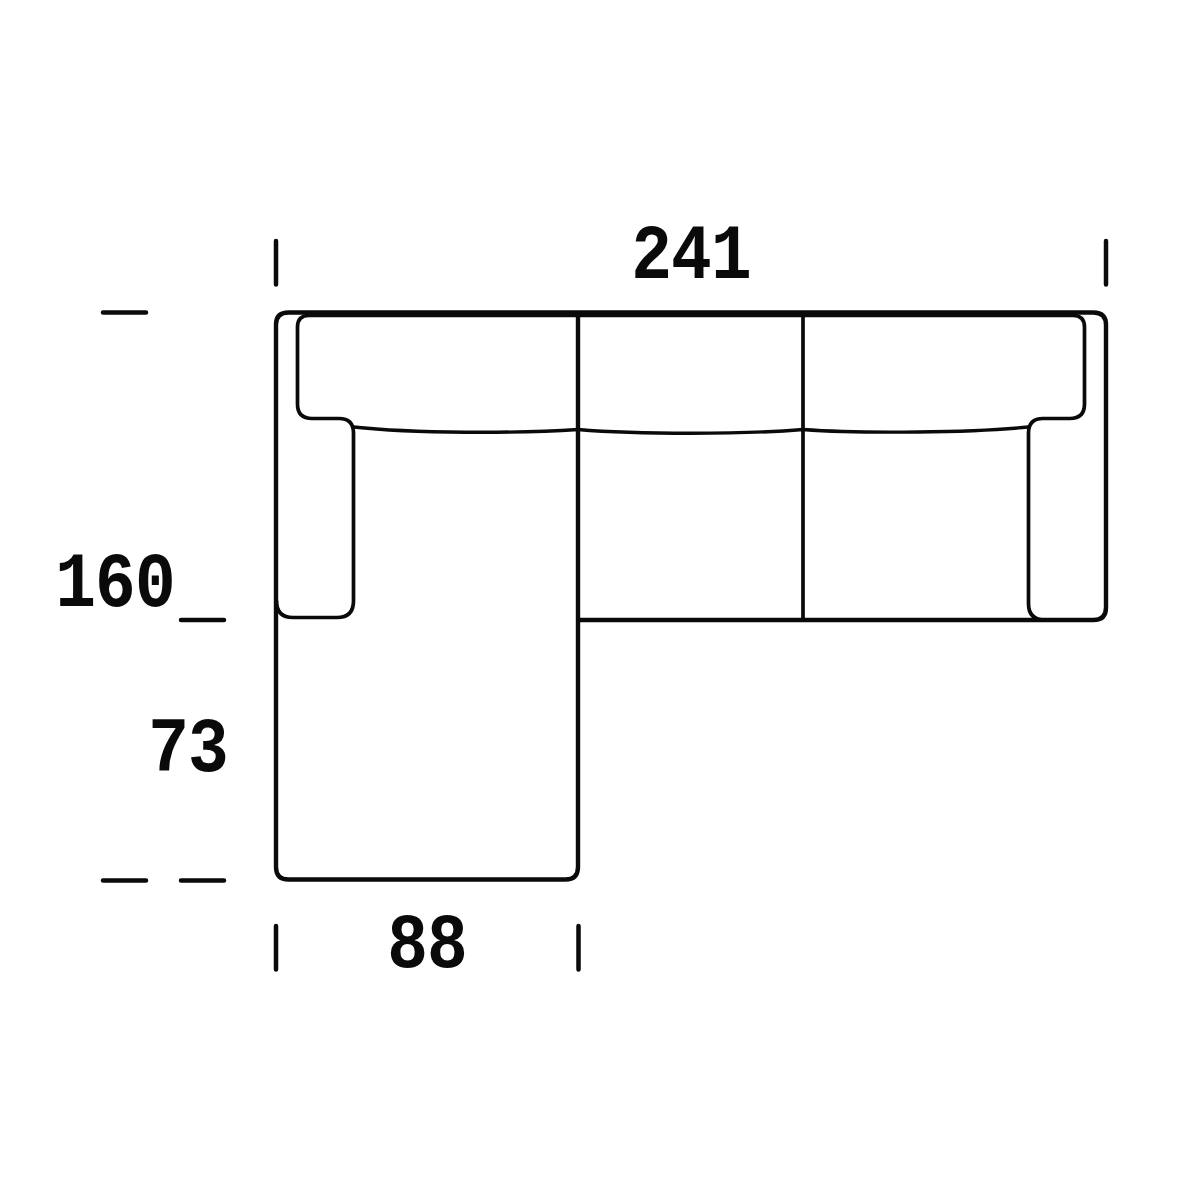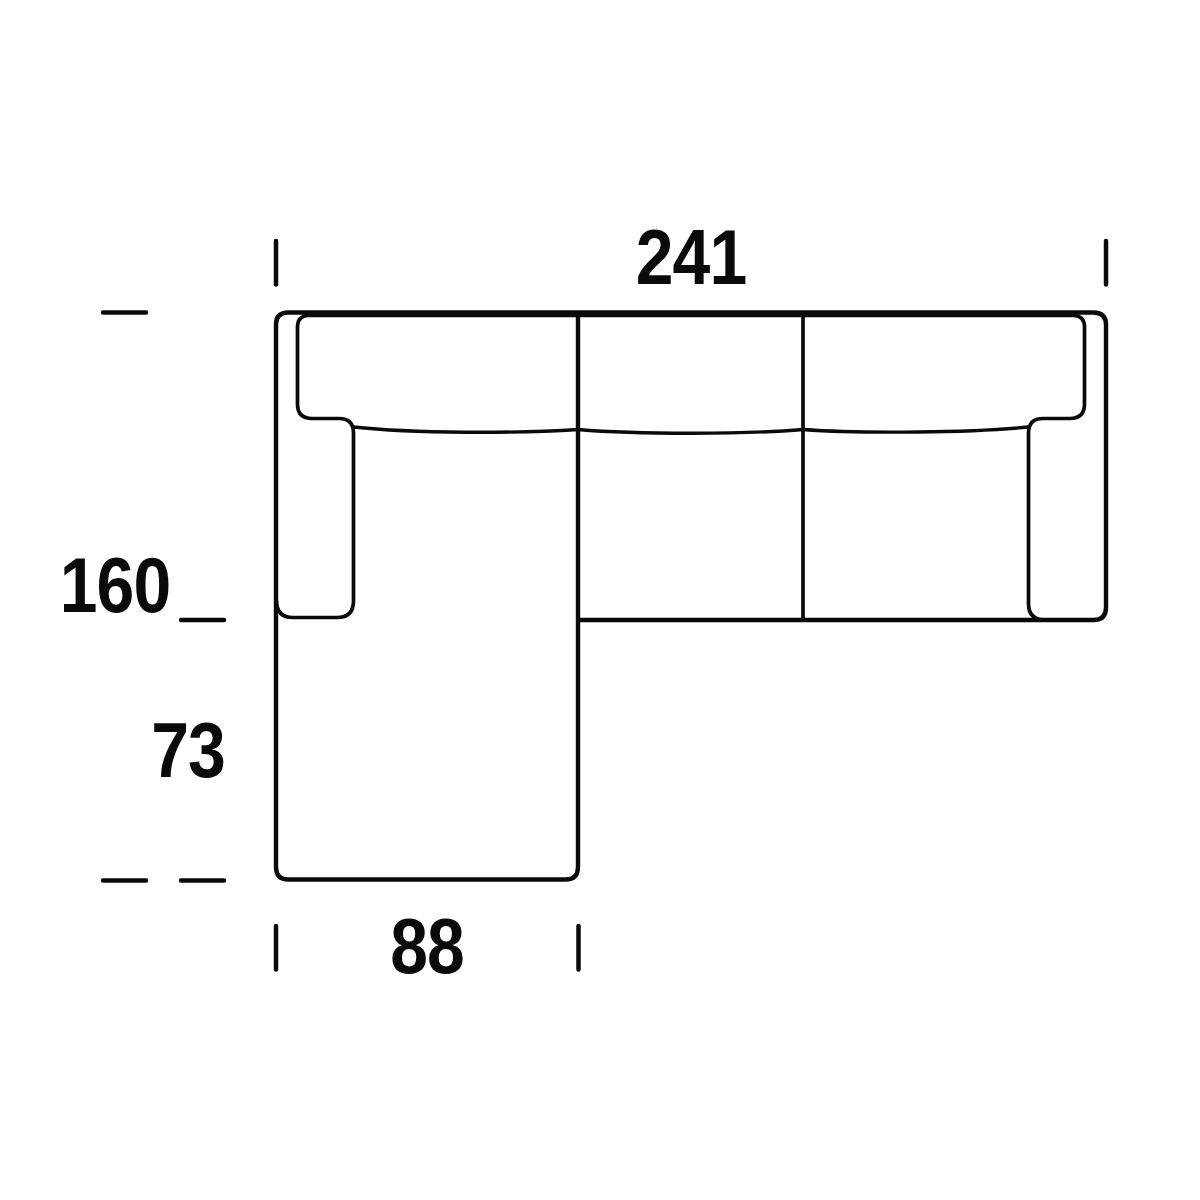--- a/index.html
+++ b/index.html
@@ -6,21 +6,21 @@
     margin: 0;
     padding: 0;
     background: #ffffff;
   }
   .canvas {
     position: relative;
     width: 1200px;
     height: 1200px;
     background: #ffffff;
     overflow: hidden;
-    font-family: Liberation Sans, sans-serif;
+    font-family: Liberation Mono, monospace;
   }
   .drawing-svg {
     position: absolute;
     left: 0;
     top: 0;
     width: 1200px;
     height: 1200px;
   }
   .dim-label {
     position: absolute;

